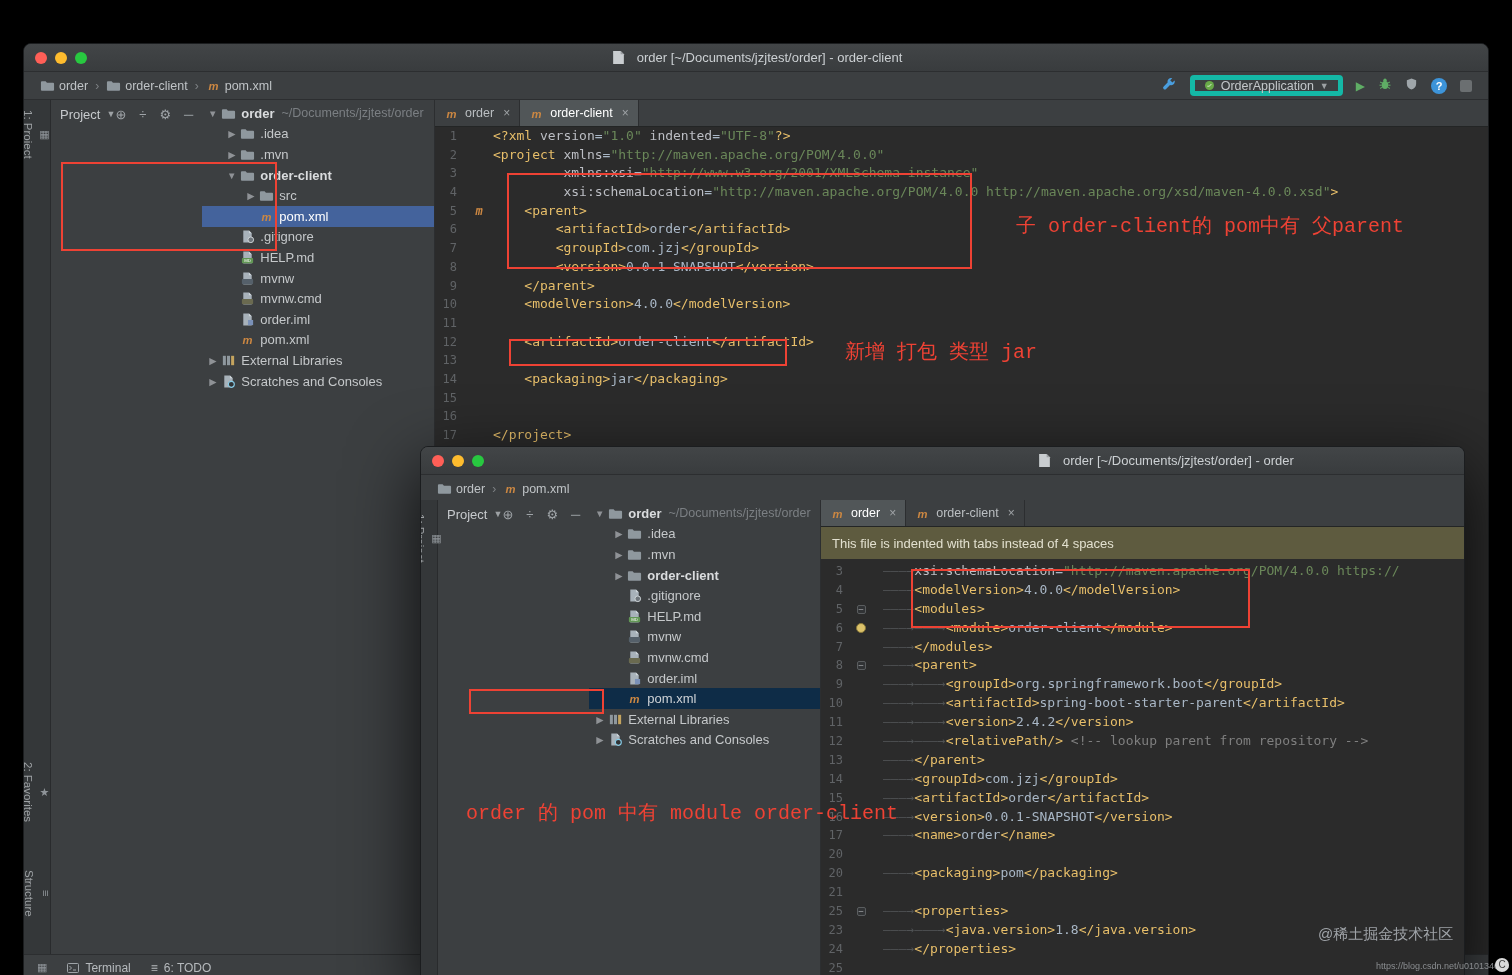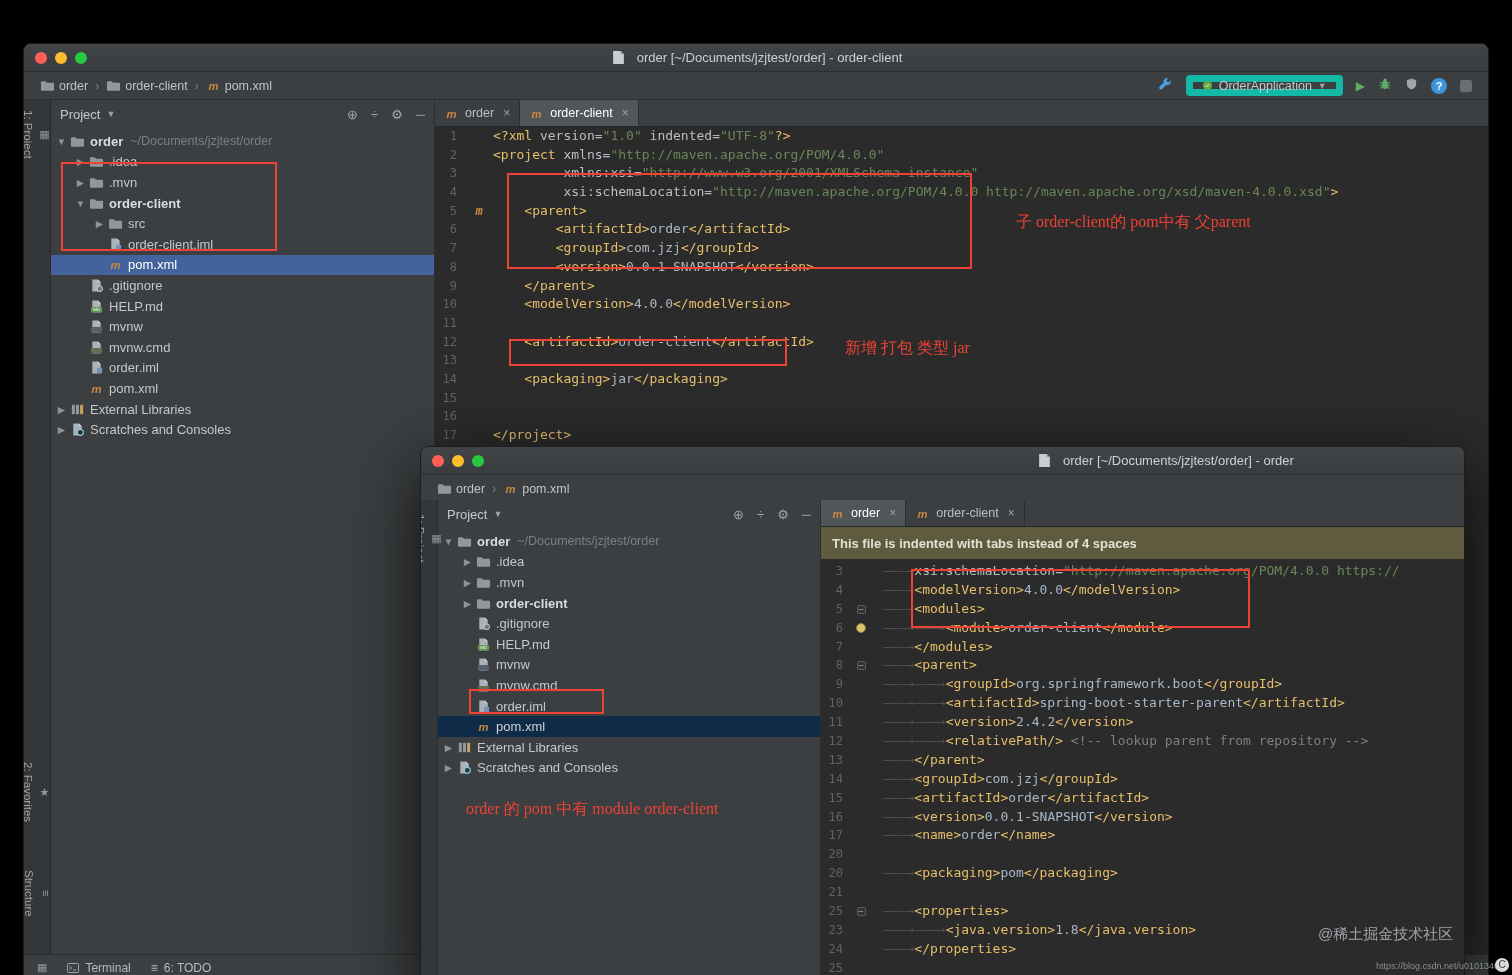--- a/index.html
+++ b/index.html
@@ -28,42 +28,42 @@
   .wtitle{position:absolute;left:0;right:0;display:flex;justify-content:center;align-items:center;gap:6px;
           font-size:13px;color:#ccd0d3;}
   #fg-window .wtitle{left:615px;right:auto;}
 
   .navbar{height:28px;display:flex;align-items:center;padding:0 10px 0 14px;background:var(--chrome);
           border-bottom:1px solid var(--border);}
   .crumbs{display:flex;align-items:center;font-size:12.5px;color:#bfc3c6;}
   .crumb{display:flex;align-items:center;gap:4px;padding:1px 2px;}
   .crumb-sep{color:#7d8184;margin:0 5px;font-size:12px;}
   .run-controls{margin-left:auto;display:flex;align-items:center;gap:13px;padding-right:6px;}
-  .combo{display:flex;align-items:center;gap:6px;border:7px solid #14b8a6;border-radius:4px;
+  .combo{display:flex;align-items:center;gap:6px;border:5px solid #14b8a6;border-radius:4px;
          padding:2px 9px;font-size:12.5px;color:#c3c7ca;height:21px;}
   .combo .caret{font-size:9px;color:#9da1a4;}
   .glyph-btn{font-size:13px;line-height:1;color:#9fa4a8;}
   .play{color:#5fad65;font-size:12px;}
   .helpbtn{width:16px;height:16px;border-radius:50%;background:#3d94d9;color:#fff;font-size:11px;
            font-weight:bold;display:flex;align-items:center;justify-content:center;}
   .stopbtn{width:12px;height:12px;border-radius:2px;background:#6b6f71;}
 
   .main{position:absolute;left:0;right:0;display:flex;}
   #bg-window .main{top:56px;bottom:26px;}
   #fg-window .main{top:53px;bottom:0;}
 
   .stripe{background:#343739;border-right:1px solid #292b2d;position:relative;flex:none;}
   #bg-window .stripe{width:27px;}
   #fg-window .stripe{width:17px;}
   .vlabel{position:absolute;left:50%;transform:translateX(-50%);writing-mode:vertical-rl;
           font-size:11.5px;color:#9da1a4;display:flex;flex-direction:column;align-items:center;gap:5px;
           white-space:nowrap;}
   .vicon{font-size:11px;color:#8f9499;}
 
-  .panel{background:var(--chrome);display:flex;flex-direction:column;border-right:1px solid var(--border);flex:none;}
+  .panel{background:var(--chrome);display:flex;flex-direction:row;border-right:1px solid var(--border);flex:none;}
   #bg-window .panel{width:384px;}
   #fg-window .panel{width:383px;}
   .panel-head{height:28px;display:flex;align-items:center;padding:0 9px;font-size:13px;color:#c7cacd;flex:none;}
   .panel-head .caret{font-size:9px;color:#9da1a4;margin-left:6px;}
   .panel-icons{margin-left:auto;display:flex;gap:13px;color:#9fa4a8;font-size:13px;align-items:center;}
   .tree{flex:1;overflow:hidden;padding-top:3px;font-size:13px;}
   .tree-row{height:20.6px;display:flex;align-items:center;color:#c5c8ca;white-space:nowrap;}
   .tree-row.selected{background:var(--selection-blue);color:#fff;}
   #fg-window .tree-row.selected{background:#0e2c47;color:#ced2d6;}
   .arrow{width:15px;text-align:center;color:#8f9296;font-size:9.5px;flex:none;}
@@ -75,21 +75,21 @@
   .hint{color:#7b7f83;margin-left:7px;font-size:12.5px;}
 
   .editor{flex:1;background:var(--editor);display:flex;flex-direction:column;min-width:0;}
   .tabbar{height:27px;background:var(--chrome);display:flex;border-bottom:1px solid #232525;flex:none;}
   .tab{display:flex;align-items:center;gap:6px;padding:0 9px;font-size:12.5px;color:#bbbfc2;
        border-right:1px solid var(--border);}
   .tab.active{background:#515658;color:#fff;}
   .tab .close{color:#9fa3a6;font-size:12px;margin-left:3px;}
 
   .banner{height:29px;background:#5e5b3f;color:#e3e1d0;display:flex;align-items:center;
-          padding:16px 11px;font-size:13px;flex:none;font-weight:bold;}
+          padding:16px 11px;font-size:13px;flex:none;}
 
   .codewrap{flex:1;overflow:hidden;font-family:"DejaVu Sans Mono",monospace;font-size:13px;}
   #fg-window .codewrap{padding-top:3px;}
   .code-line{display:flex;height:18.7px;line-height:18.7px;}
   #fg-window .code-line{height:18.9px;line-height:18.9px;}
   .lnum{width:30px;text-align:right;padding-right:8px;color:#606366;flex:none;font-size:12px;}
   .gslot{width:28px;flex:none;display:flex;align-items:center;justify-content:center;}
   #fg-window .gslot{width:20px;}
   .lbody{flex:1;white-space:pre;min-width:0;}
   #fg-window .lbody{padding-left:12px;}
@@ -103,22 +103,22 @@
         text-align:center;border-radius:2px;background:#313335;}
   .mvn-g{color:#cb8742;font-weight:bold;font-style:italic;font-size:12px;}
   .bulb{width:10px;height:10px;border-radius:50%;background:#dcc26a;border:1px solid #8a7a3a;}
 
   .statusbar{position:absolute;left:0;right:0;bottom:0;height:26px;background:var(--chrome);
              border-top:1px solid var(--border);display:flex;align-items:center;gap:20px;
              padding:0 13px;font-size:12px;color:#b6babd;}
   .sb-item{display:flex;align-items:center;gap:6px;}
 
   .red-box{position:absolute;border:2px solid var(--annotation-red);pointer-events:none;}
-  .red-note{position:absolute;color:var(--annotation-red);font-size:16px;white-space:nowrap;
-            font-family:Liberation Serif, serif;}
+  .red-note{position:absolute;color:var(--annotation-red);font-size:20px;white-space:nowrap;
+            font-family:Liberation Mono, monospace;}
   .z-bg{z-index:5;}
   .z-fg{z-index:25;}
 
   .watermark{position:absolute;left:1318px;top:925px;color:#9fa3a8;font-size:15px;z-index:30;}
   .wm-url{position:absolute;left:1376px;top:961px;color:#8a8d90;font-size:9px;z-index:30;}
   .wm-badge{position:absolute;left:1495px;top:958px;width:14px;height:14px;border-radius:50%;
             background:#d9d9d9;color:#444;font-size:10px;line-height:14px;text-align:center;z-index:30;}
 </style>
 </head>
 <body>
@@ -263,31 +263,20 @@
           </div>
           <div class="tree-row" style="padding-left: 41px;">
             <span class="arrow">▶</span>
             <span class="ticon">
               <svg viewBox="0 0 16 16">
                 <path fill="#8f989e" d="M1 4.5c0-.6.4-1 1-1h4l1.4 1.6H14c.6 0 1 .4 1 1v6.4c0 .6-.4 1-1 1H2c-.6 0-1-.4-1-1z"></path>
               </svg>
             </span>
             <span class="lbl">src</span>
           </div>
-          <div class="tree-row" style="padding-left: 41px;">
-            <span class="arrow"></span>
-            <span class="ticon">
-              <svg viewBox="0 0 16 16">
-                <path fill="#a8b2ba" d="M3.5 1.5h6l3 3v10h-9z"></path>
-                <path fill="#cfd6da" d="M9.5 1.5v3h3z"></path>
-                <rect x="8.5" y="8.5" width="5.5" height="5.5" fill="#7a91b8"></rect>
-              </svg>
-            </span>
-            <span class="lbl">order-client.iml</span>
-          </div>
           <div class="tree-row selected" style="padding-left: 41px;">
             <span class="arrow"></span>
             <span class="ticon">
               <svg viewBox="0 0 16 16">
                 <text x="8" y="12.5" text-anchor="middle" font-size="12" font-style="italic" font-weight="bold" fill="#cb8742">m</text>
               </svg>
             </span>
             <span class="lbl">pom.xml</span>
           </div>
           <div class="tree-row" style="padding-left: 22px;">

